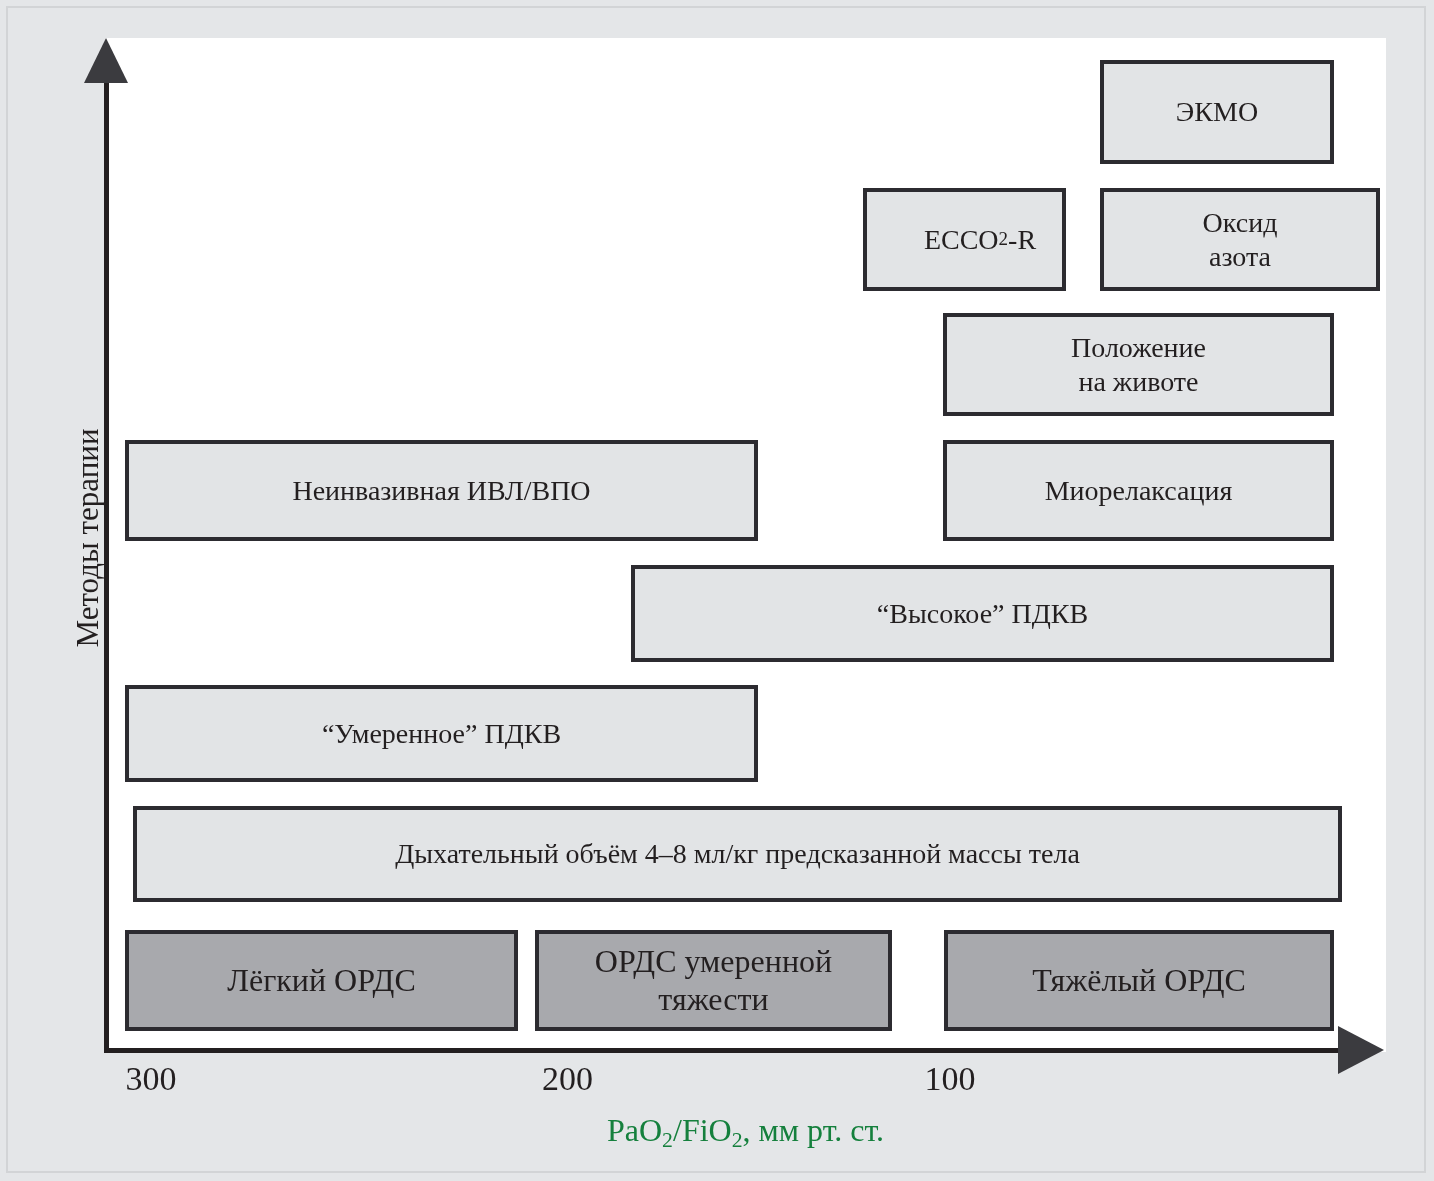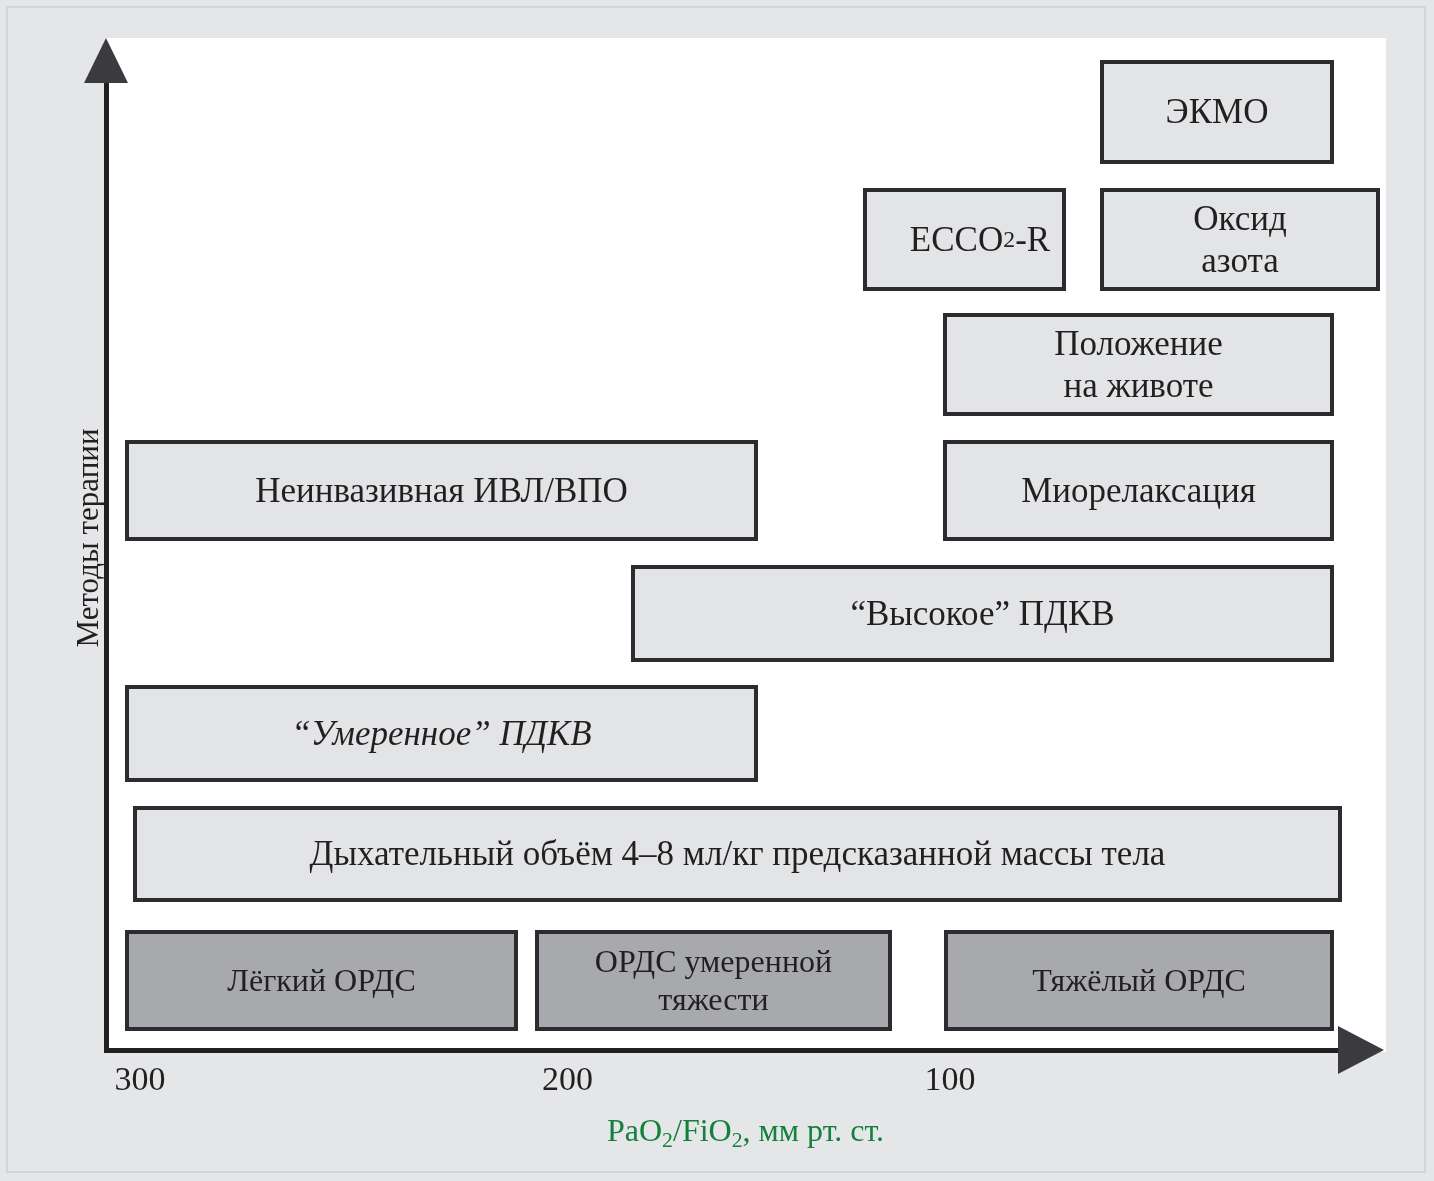--- a/index.html
+++ b/index.html
@@ -93,21 +93,21 @@
   .box {
     position: absolute;
     box-sizing: border-box;
     border: 4px solid #2c2b30;
     background: #e2e4e6;
     display: flex;
     align-items: center;
     justify-content: center;
     text-align: center;
     color: #231f20;
-    font-size: 35px;
+    font-size: 28px;
     line-height: 1.18;
     padding: 0 6px;
   }
   .box.severity {
     background: #a8a9ad;
     font-size: 32px;
   }
   sub { font-size: 0.68em; vertical-align: -0.28em; }
 </style>
 </head>
@@ -119,39 +119,39 @@
   <div id="plot-canvas"></div>
 
   <div id="y-axis-line"></div>
   <div id="y-axis-arrow"></div>
   <div id="x-axis-line"></div>
   <div id="x-axis-arrow"></div>
 
   <div id="y-axis-title">Методы терапии</div>
   <div id="x-axis-title">PaO<sub>2</sub>/FiO<sub>2</sub>, мм рт. ст.</div>
 
-  <div class="tick-label" style="left:90px;">300</div>
+  <div class="tick-label" style="left:101px;">300</div>
   <div class="tick-label" style="left:493px;text-align:right;">200</div>
   <div class="tick-label" style="left:900px;">100</div>
 
   <div class="box" style="left:1100px; top:60px;  width:234px; height:104px;">ЭКМО</div>
 
   <div class="box" style="left:863px;  top:188px; width:203px; height:103px;padding-left:37px;">ECCO<sub>2</sub>-R</div>
 
   <div class="box" style="left:1100px; top:188px; width:280px; height:103px;">Оксид<br>азота</div>
 
   <div class="box" style="left:943px;  top:313px; width:391px; height:103px;">Положение<br>на животе</div>
 
   <div class="box" style="left:125px;  top:440px; width:633px; height:101px;">Неинвазивная ИВЛ/ВПО</div>
 
   <div class="box" style="left:943px;  top:440px; width:391px; height:101px;">Миорелаксация</div>
 
   <div class="box" style="left:631px;  top:565px; width:703px; height:97px;">“Высокое” ПДКВ</div>
 
-  <div class="box" style="left:125px;  top:685px; width:633px; height:97px;font-style:italic;">“Умеренное” ПДКВ</div>
+  <div class="box" style="left:125px;  top:685px; width:633px; height:97px;">“Умеренное” ПДКВ</div>
 
   <div class="box" style="left:133px;  top:806px; width:1209px; height:96px;">Дыхательный объём 4–8 мл/кг предсказанной массы тела</div>
 
   <div class="box severity" style="left:125px; top:930px; width:393px; height:101px;">Лёгкий ОРДС</div>
 
   <div class="box severity" style="left:535px; top:930px; width:357px; height:101px;">ОРДС умеренной<br>тяжести</div>
 
   <div class="box severity" style="left:944px; top:930px; width:390px; height:101px;">Тяжёлый ОРДС</div>
 
 </div>

